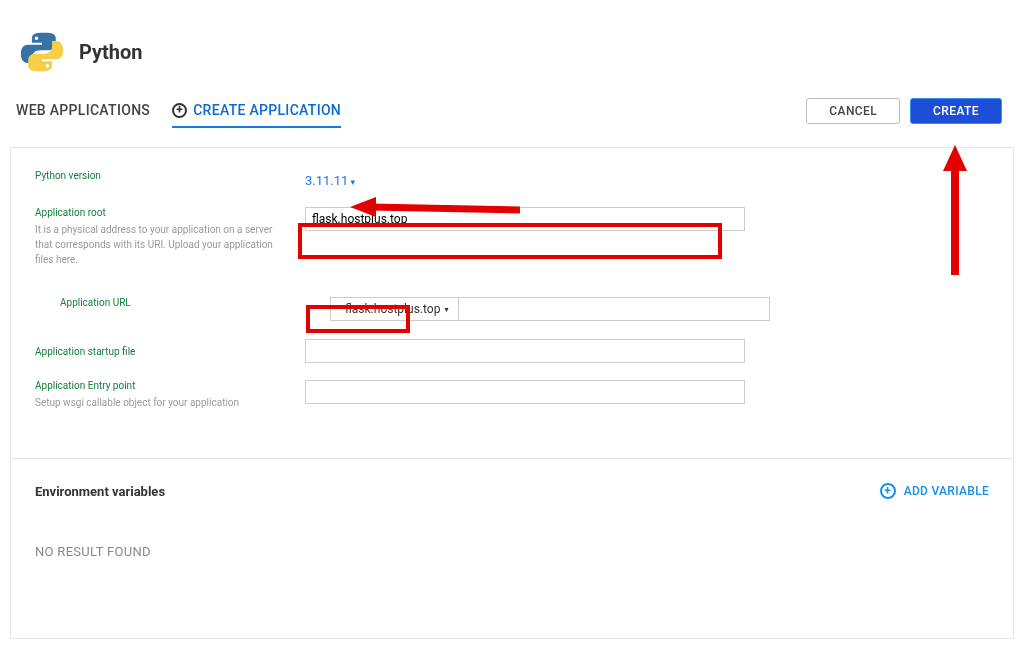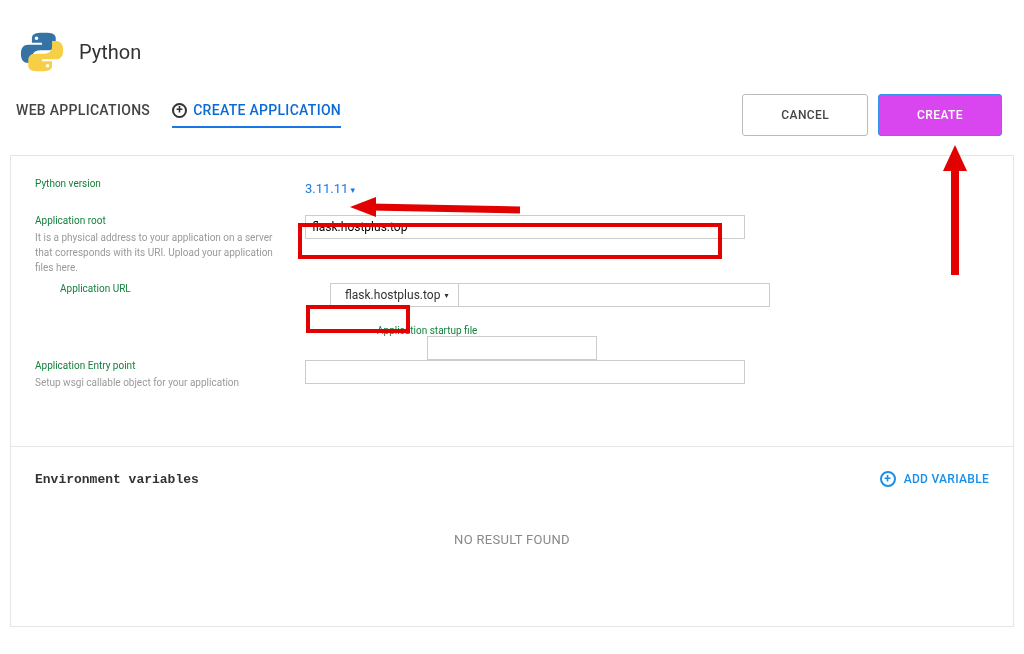--- a/index.html
+++ b/index.html
@@ -1,57 +1,57 @@
 <!DOCTYPE html>
 <html><head>
 <meta charset="utf-8">
 <style>
 * { box-sizing: border-box; margin: 0; padding: 0; font-family: -apple-system, BlinkMacSystemFont, "Segoe UI", Roboto, Arial, sans-serif; }
 body { background: #fff; color: #333; padding: 20px 10px 10px 10px; }
 
 .header { display: flex; align-items: center; gap: 15px; padding: 10px 0 10px 10px; }
 .logo { width: 44px; height: 44px; }
-.page-title { font-size: 20px; font-weight: 400; color: #333; }
+.page-title { font-size: 20px; font-weight: 700; color: #333; }
 
-.tabs-row { display: flex; align-items: flex-start; justify-content: space-between; border-bottom: 1px solid transparent; margin-top: 10px; gap: 48px; }
+.tabs-row { display: flex; align-items: center; justify-content: space-between; border-bottom: 1px solid transparent; margin-top: 10px; gap: 48px; }
 .tabs { display: flex; gap: 22px; padding-left: 6px; }
 .tab { font-size: 14px; font-weight: 500; color: #444; padding: 8px 0; text-transform: uppercase; letter-spacing: .3px; cursor: pointer; }
 .tab.active { color: #0b6bd6; border-bottom: 2px solid #1a78e6; display: flex; align-items: center; gap: 6px; }
 .tab .plus-circ { display:inline-flex; width:15px; height:15px; border:2px solid #333; border-radius:50%; align-items:center; justify-content:center; font-size:12px; line-height:1; font-weight:700; color:#333; }
 
 .action-buttons { display: flex; gap: 10px; padding-right: 12px; }
-.btn { height: 42px; padding: 0 38px; border-radius: 3px; font-size: 12px; font-weight: 500; letter-spacing: .4px; cursor: pointer; }
+.btn { height: 26px; padding: 0 22px; border-radius: 3px; font-size: 12px; font-weight: 500; letter-spacing: .4px; cursor: pointer; }
 .btn-cancel { background: #fff; border: 1px solid #bbb; color: #444; }
-.btn-primary { background: #d946ef; border: 1px solid #2f93ec; color: #fff; }
+.btn-primary { background: #1d4ed8; border: 1px solid #2f93ec; color: #fff; }
 
 .card { border: 1px solid #e5e5e5; margin: 18px 0 0 0; background: #fff; }
 .card-body { padding: 22px 24px 30px 24px; }
 
-.form-row { display: flex; margin-bottom: 8px; }
+.form-row { display: flex; margin-bottom: 0; }
 .label-col { width: 270px; padding-right: 10px; }
 .label-col .lbl { font-size: 10px; color: #15803d; }
 .label-col .help { font-size: 10px; color: #9a9a9a; line-height: 1.5; margin-top: 4px; max-width: 240px; }
 
 .field-col { flex: 1; max-width: 440px; }
 .version-link { color: #1a78e6; font-size: 13px; text-align: right; }
 .version-link .caret { font-size: 9px; margin-left: 2px; }
 
 input.text-input { width: 100%; height: 24px; border: 1px solid #ccc; padding: 2px 6px; font-size: 12px; }
 .url-row { display: flex; width: 100%; }
 .url-dd { height: 24px; border: 1px solid #ccc; padding: 2px 10px 2px 14px; font-size: 12px; display: flex; align-items: center; background: #fff; white-space: nowrap; }
 .url-dd .caret { font-size: 8px; margin-left: 4px; }
 .url-path { flex: 1; height: 24px; border: 1px solid #ccc; border-left: none; padding: 2px 6px; font-size: 12px; }
 
 .section-divider { border-top: 1px solid #e5e5e5; margin: 18px 0 0 0; }
 .env-section { padding: 24px; }
 .env-header { display: flex; justify-content: space-between; align-items: center; }
-.env-title { font-size: 13px; font-weight: 700; color: #333; font-family: Liberation Mono, monospace; }
+.env-title { font-size: 13px; font-weight: 700; color: #333; }
 .add-var { display: flex; align-items: center; gap: 8px; color: #1a8fe8; font-size: 12px; font-weight: 500; letter-spacing: .3px; cursor: pointer; }
 .add-var .circ { width: 16px; height: 16px; border: 2px solid #1a8fe8; border-radius: 50%; display: inline-flex; align-items: center; justify-content: center; font-size: 12px; line-height: 1; font-weight: 700; }
-.no-result { text-align: center; color: #888; font-size: 13px; letter-spacing: .3px; padding: 45px 0 55px 0; }
+.no-result { color: #888; font-size: 13px; letter-spacing: .3px; padding: 45px 0 55px 0; }
 
 
 .hl-red { position: absolute; border: 4px solid #e30000; pointer-events: none; }
 .arrow { position: absolute; pointer-events: none; }
 
 .page-wrap { position: relative; }
 </style>
 </head>
 <body>
 
@@ -88,21 +88,21 @@
         <div class="label-col">
           <div class="lbl">Python version</div>
         </div>
         <div class="field-col">
           <span class="version-link">
             <span>3.11.11</span><span class="caret">▾</span>
           </span>
         </div>
       </div>
 
-      <div class="form-row" style="margin-bottom:8px;">
+      <div class="form-row" style="margin-bottom:30px;">
         <div class="label-col">
           <div class="lbl">Application root</div>
           <div class="help">It is a physical address to your application on a server that corresponds with its URI. Upload your application files here.</div>
         </div>
         <div class="field-col">
           <input class="text-input" value="flask.hostplus.top" style="">
         </div>
       </div>
 
       <div class="form-row" style="margin-bottom:18px;margin-left:25px;">
@@ -113,21 +113,21 @@
           <div class="url-row">
             <div class="url-dd">
               <span>flask.hostplus.top</span>
                 <span class="caret">▾</span>
             </div>
             <input class="url-path" value="" style="">
           </div>
         </div>
       </div>
 
-      <div class="form-row" style="margin-bottom:0; align-items:center;flex-direction:column;">
+      <div class="form-row" style="margin-bottom:17px; align-items:center;">
         <div class="label-col">
           <div class="lbl">Application startup file</div>
         </div>
         <div class="field-col">
           <input class="text-input" value="" style="">
         </div>
       </div>
 
       <div class="form-row">
         <div class="label-col">

